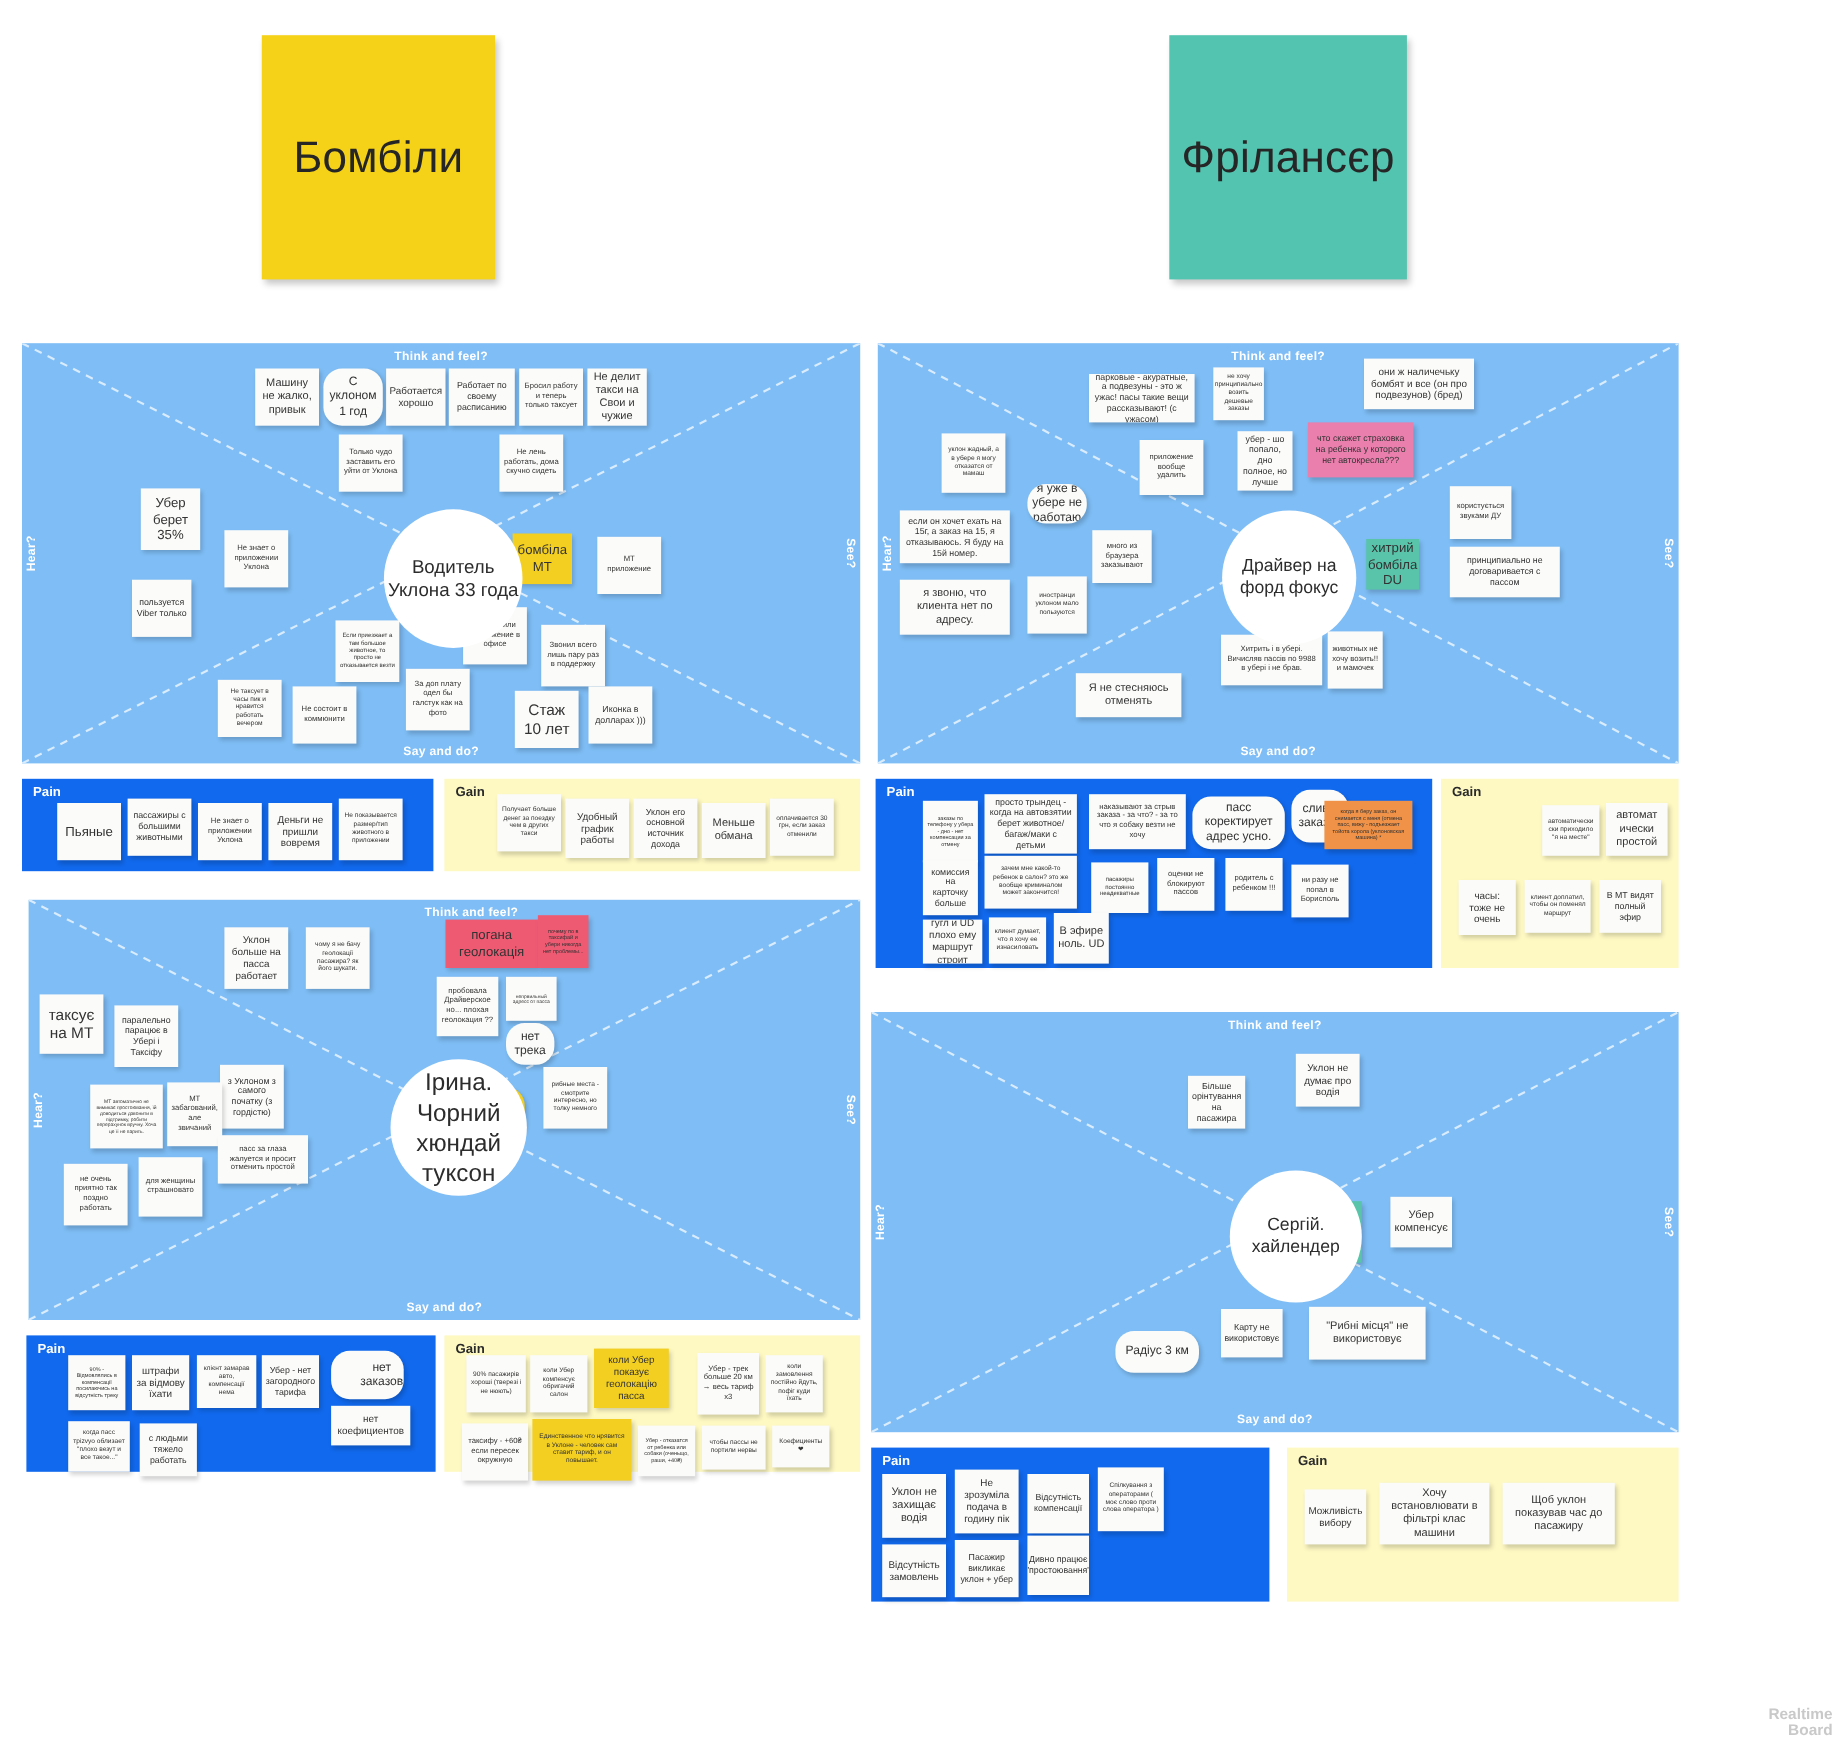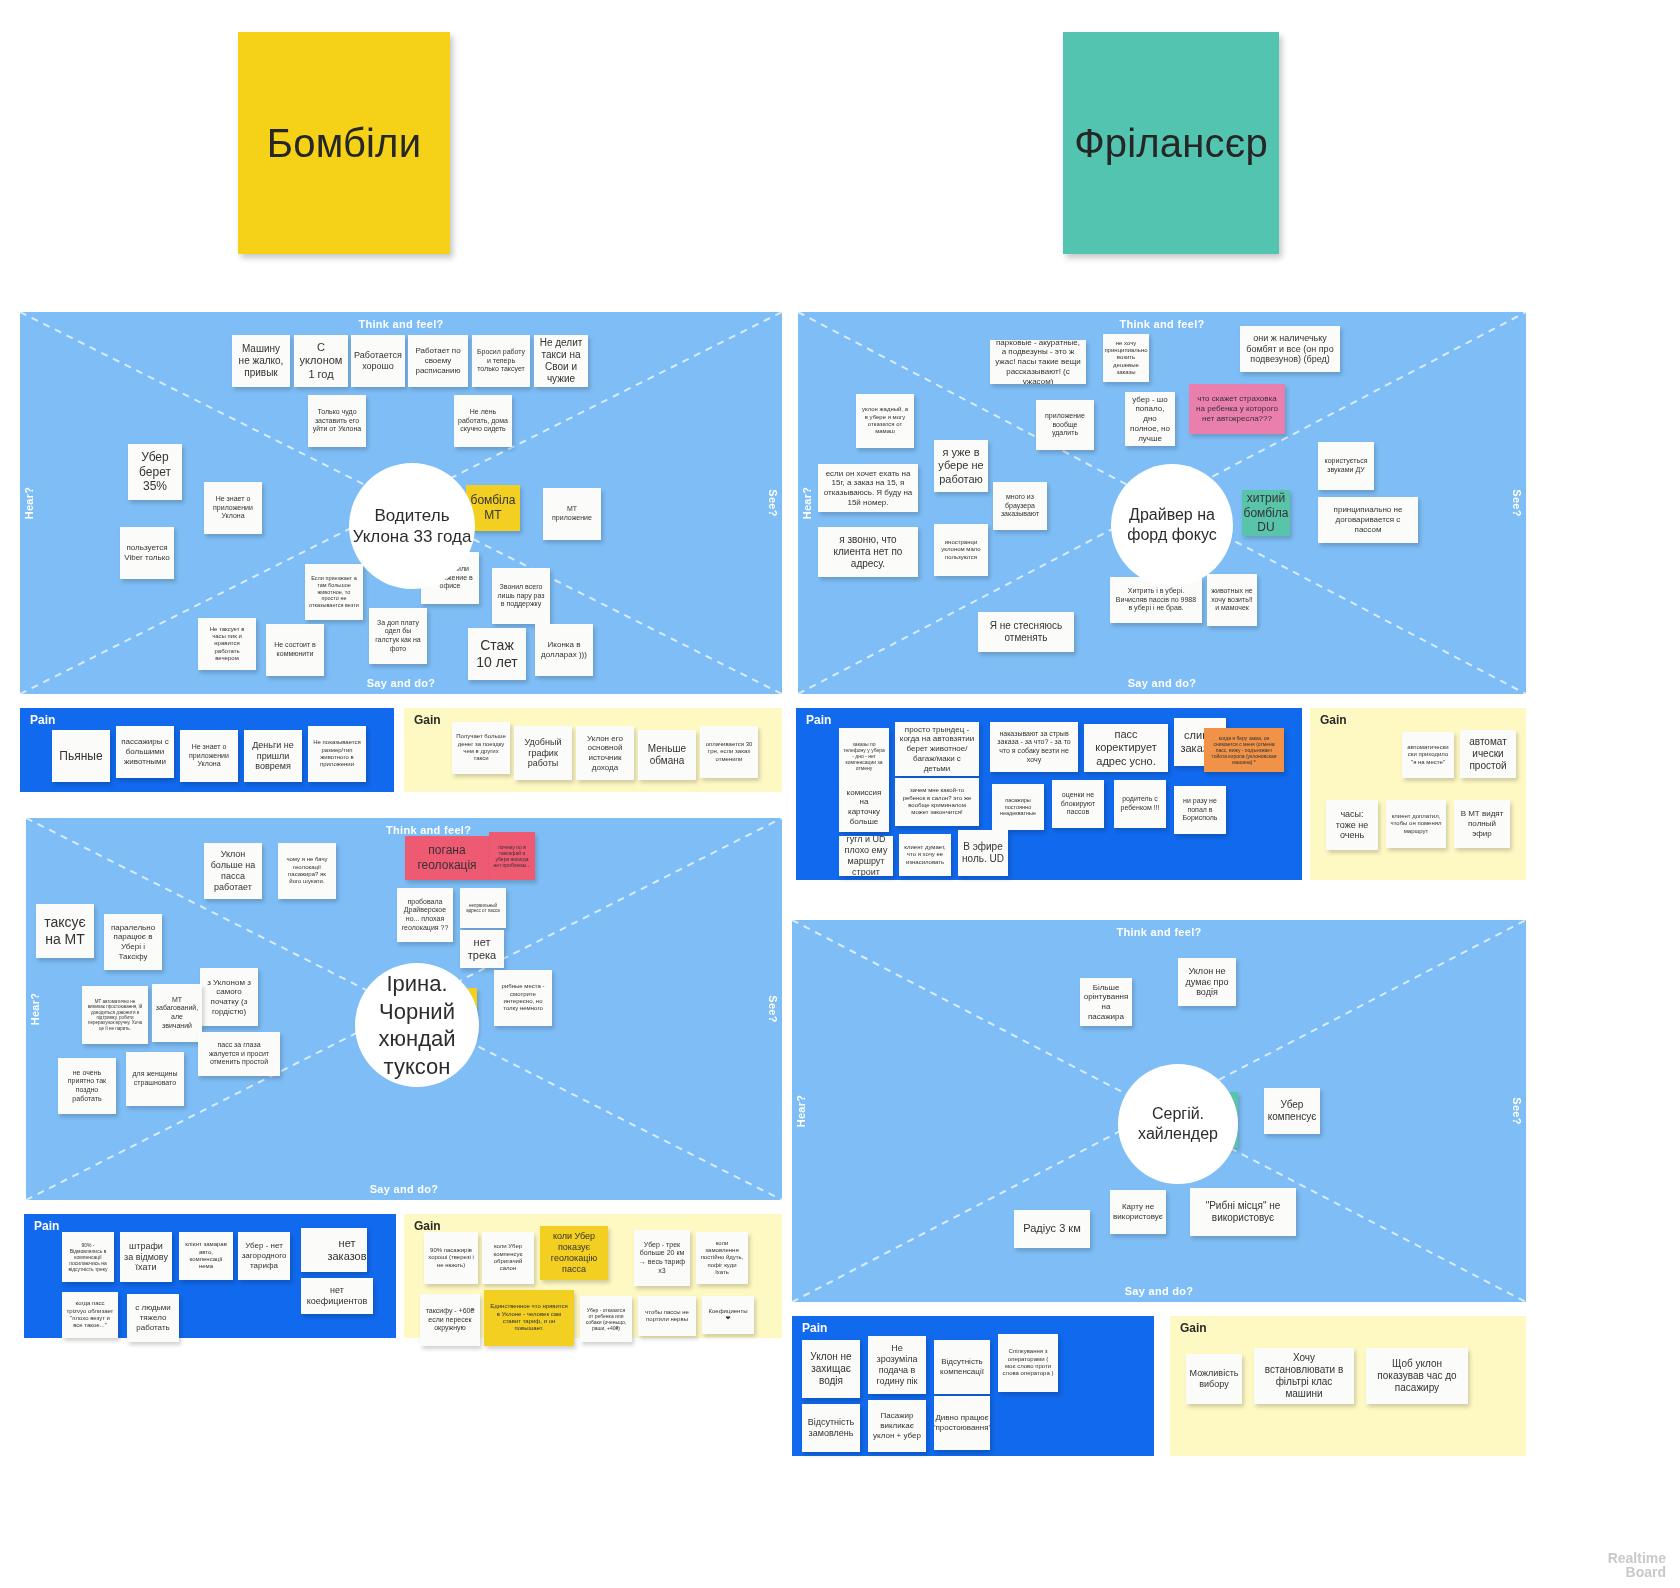--- a/index.html
+++ b/index.html
@@ -55,21 +55,21 @@
   .note.y{background:#f2cf21;}
   .note.g{background:#59c4aa;}
   .note.p{background:#ef5a73;}
   .note.pk{background:#ea7fad;}
   .note.o{background:#f09247;}
   .note.s6{font-size:6px;}
   .note.s7{font-size:7px;}
   .note.s8{font-size:8px;}
   .note.s9{font-size:9px;}
   .note.s10{font-size:10px;}
-  .note.s11{font-size:11px;}
+  .note.s11{font-size:11px;border-radius:17px;}
   .note.s12{font-size:12px;}
   .note.s14{font-size:14px;}
 
   
   .panel{position:absolute;box-sizing:border-box;}
   .panel.pain{background:#1169ed;}
   .panel.gain{background:#fef9c3;}
   .panel .ttl{
     position:absolute;left:10px;top:5px;font-size:12px;font-weight:bold;
   }
@@ -240,21 +240,21 @@
     </div>
   <div class="note s7" style="left:238px;top:88px;width:58px;height:50px;">
       <span>приложение вообще удалить</span>
     </div>
   <div class="note s8" style="left:327px;top:80px;width:50px;height:54px;">
       <span>убер - шо попало, дно полное, но лучше</span>
     </div>
   <div class="note pk s8" style="left:391px;top:72px;width:96px;height:50px;">
       <span>что скажет страховка на ребенка у которого нет автокресла???</span>
     </div>
-  <div class="note s11" style="left:136px;top:128px;width:54px;height:52px;">
+  <div class="note s11" style="left:136px;top:128px;width:54px;height:36px;">
       <span>я уже в убере не работаю</span>
     </div>
   <div class="note s8" style="left:20px;top:152px;width:100px;height:48px;">
       <span>если он хочет ехать на 15г, а заказ на 15, я отказываюсь. Я буду на 15й номер.</span>
     </div>
   <div class="note s7" style="left:195px;top:170px;width:54px;height:48px;">
       <span>много из браузера заказывают</span>
     </div>
   <div class="note s7" style="left:520px;top:130px;width:56px;height:48px;">
       <span>користується звуками ДУ</span>

